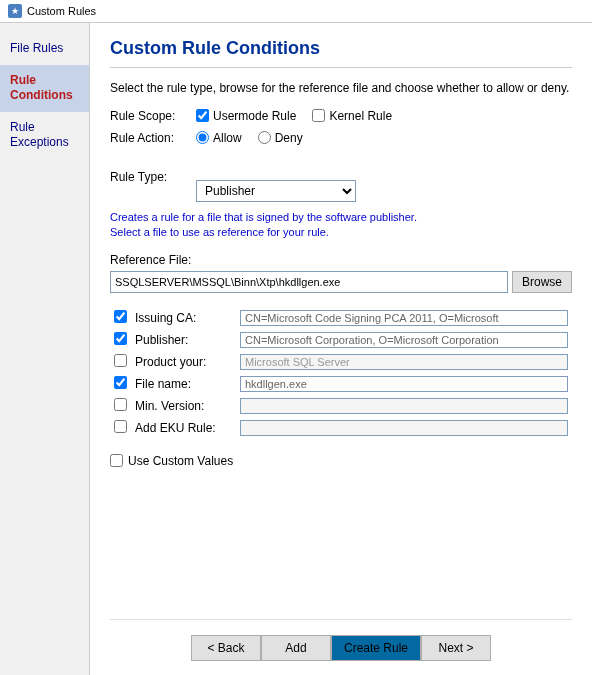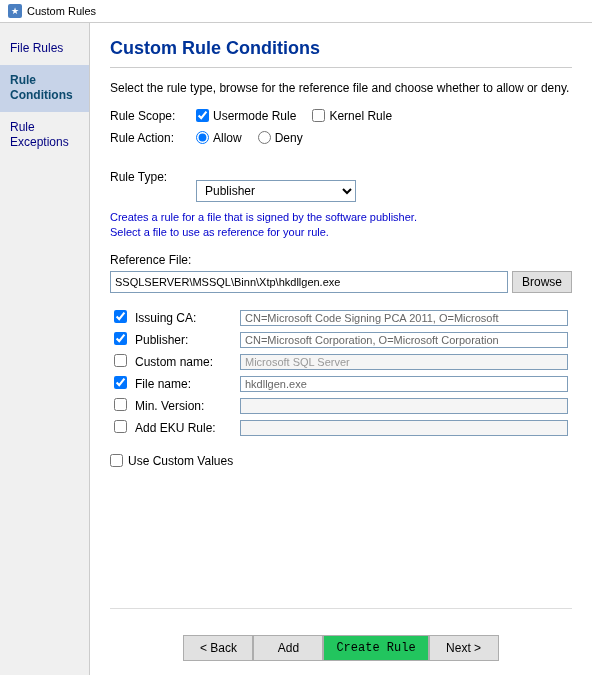--- a/index.html
+++ b/index.html
@@ -43,21 +43,21 @@
     }
     .sidebar-item {
       padding: 8px 10px;
       font-size: 12px;
       color: #000080;
       cursor: pointer;
       line-height: 1.3;
     }
     .sidebar-item.active {
       background: #c7d3e8;
-      color: #0c4a6e;
+      color: #b91c1c;
       font-weight: bold;
     }
     .content-area {
       flex: 1;
       background: #fff;
       padding: 15px 20px;
       display: flex;
       flex-direction: column;
     }
     .page-title {
@@ -177,35 +177,34 @@
       display: flex;
       align-items: center;
       gap: 5px;
       margin-top: 5px;
     }
     .buttons-row {
       margin-top: auto;
       display: flex;
       justify-content: center;
       gap: 0;
-      padding-top: 26px;
+      padding-top: 15px;
       border-top: 1px solid #ddd;
     }
     .btn {
       height: 26px;
       min-width: 70px;
       background: #e1e1e1;
       border: 1px solid #adadad;
       font-size: 12px;
       cursor: pointer;
       padding: 0 12px;
     }
     .btn-primary {
-      background: #22c55e;
-      font-family: Liberation Mono, monospace;
+      background: #0369a1;
     }
   </style>
 </head>
 <body>
 
 <div class="title-bar">
   <span class="title-bar-icon">★</span>
   <span>Custom Rules</span>
 </div>
 
@@ -298,21 +297,21 @@
           <td class="condition-value-cell">
             <input type="text" class="condition-input" value="CN=Microsoft Corporation, O=Microsoft Corporation" style="">
           </td>
         </tr>
 
         <tr>
           <td class="condition-checkbox-cell">
             <input type="checkbox" style="">
           </td>
           <td class="condition-label-cell">
-            <span>Custom name:</span>
+            <span>Product your:</span>
           </td>
           <td class="condition-value-cell">
             <input type="text" class="condition-input" disabled="" value="Microsoft SQL Server" style="">
           </td>
         </tr>
 
         <tr>
           <td class="condition-checkbox-cell">
             <input type="checkbox" checked="" style="">
           </td>

